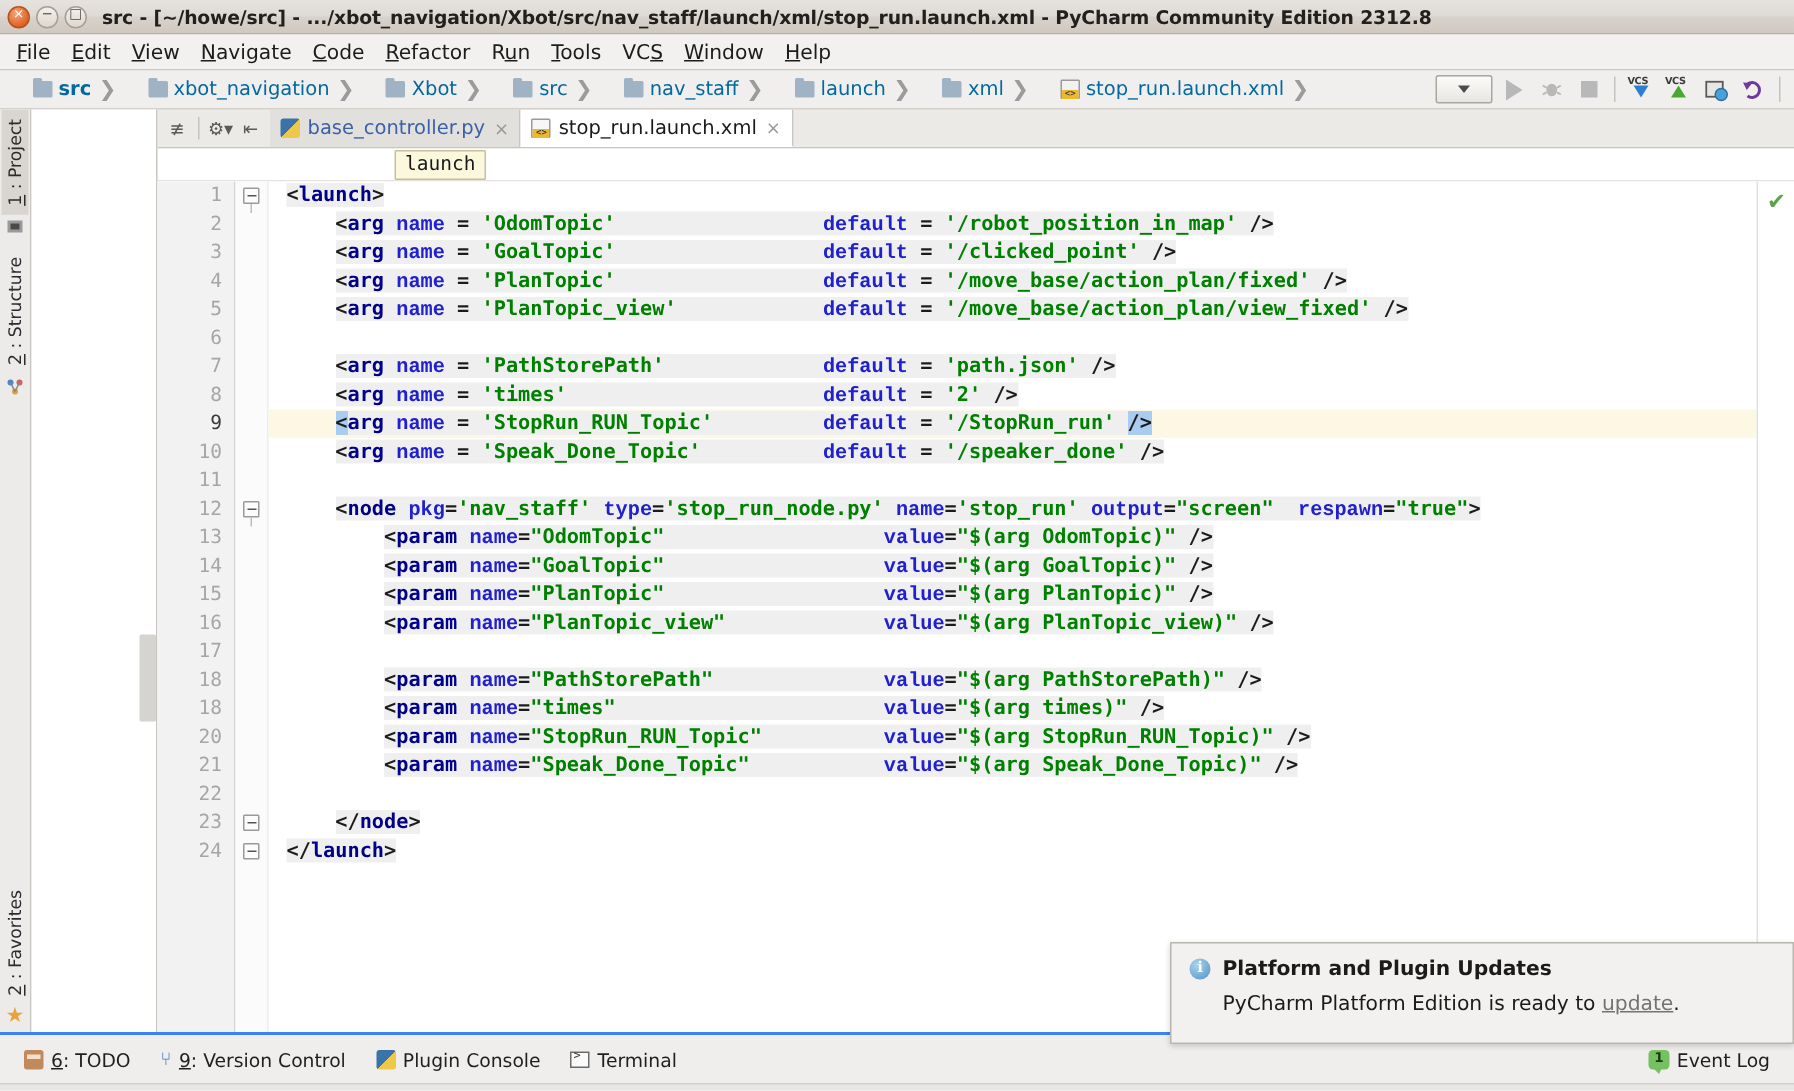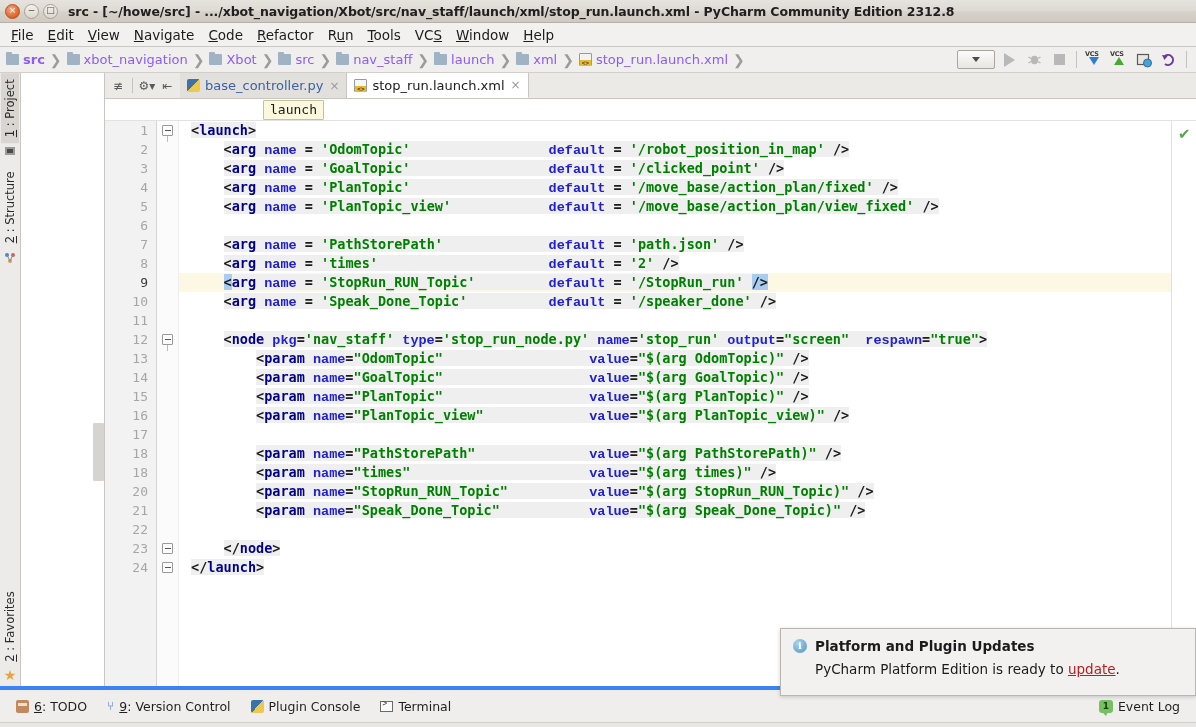--- a/index.html
+++ b/index.html
@@ -51,21 +51,21 @@
 
   
   .navbar {
     height: 26px; flex: 0 0 26px;
     background: #f0efee;
     border-bottom: 1px solid #d3d0cb;
     display: flex; align-items: center; padding: 0 6px;
     position: relative;
   }
   .crumbs { display: flex; align-items: center; flex: 1 1 auto; min-width: 0; }
-  .crumb { display: flex; align-items: center; gap: 4px; font-size: 13px; color: #8b5cf6; white-space: nowrap; }
+  .crumb { display: flex; align-items: center; gap: 4px; font-size: 13px; color: #0369a1; white-space: nowrap; margin-left: 16px; }
   .crumb.bold { font-weight: bold; }
   .sep { color: #9b9b9b; margin: 0 5px; font-size: 14px; }
   .folder-ico {
     width: 13px; height: 11px; position: relative; flex: 0 0 13px;
     background: #9fb3c4; border-radius: 1px;
   }
   .folder-ico::before {
     content:''; position:absolute; left:0; top:-2px; width:6px; height:3px;
     background:#9fb3c4; border-radius:1px 1px 0 0;
   }
@@ -234,26 +234,26 @@
     padding: 9px 12px;
   }
   .notif-title { display:flex; align-items:center; gap:8px; font-size:13.5px; font-weight:bold; color:#1b1b1b; }
   .info-ico {
     width:14px;height:14px;border-radius:50%;flex:0 0 14px;
     background: radial-gradient(circle at 35% 30%, #a9d3ee, #4e93c4);
     color:#fff; font-size:10px; font-weight:bold; line-height:14px; text-align:center;
     font-family:"DejaVu Serif", serif;
   }
   .notif-body { margin-top: 7px; padding-left: 22px; font-size: 13.5px; color: #1b1b1b; }
-  .notif-body a { color: #b91c1c; text-decoration: underline; }
+  .notif-body a { color: #737373; text-decoration: underline; }
 
   
   .statusbar {
     height: 24px; flex: 0 0 24px; background: #efeeec;
-    border-top: 4px solid #3b82f6;
+    border-top: 2px solid #3b82f6;
     display: flex; align-items: center; padding: 16px 6px;
   }
   .sb-item { display: flex; align-items: center; gap: 5px; font-size: 12.5px; color: #1f1f1f; padding: 0 10px; white-space: nowrap; }
   .sb-item .u { text-decoration: underline; }
   .sb-spacer { flex: 1 1 auto; }
   .evt-badge {
     width: 14px; height: 13px; border-radius: 3px; background: #77c061;
     color: #14400c; font-size: 9px; font-weight: bold; text-align: center; line-height: 13px;
     position: relative;
   }

